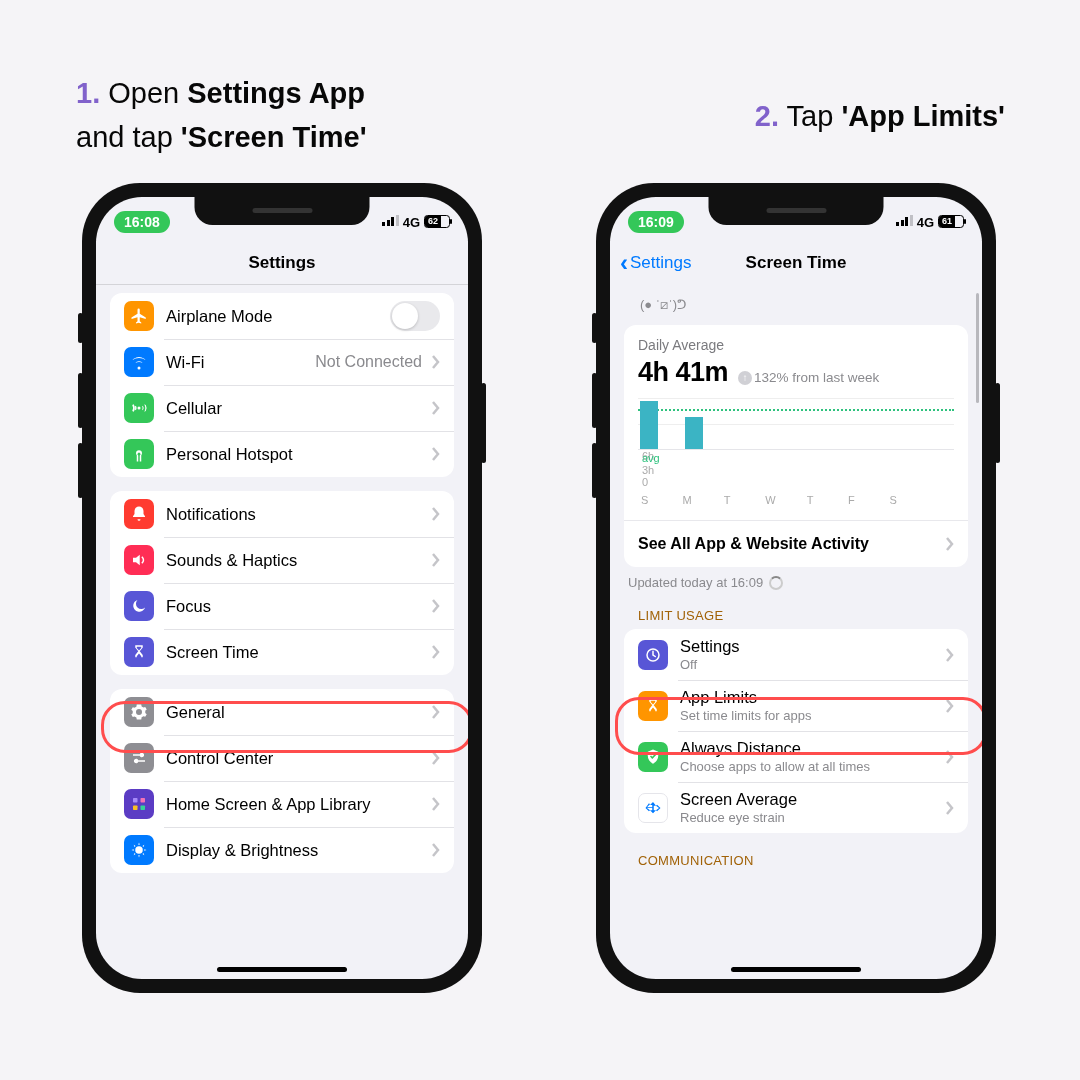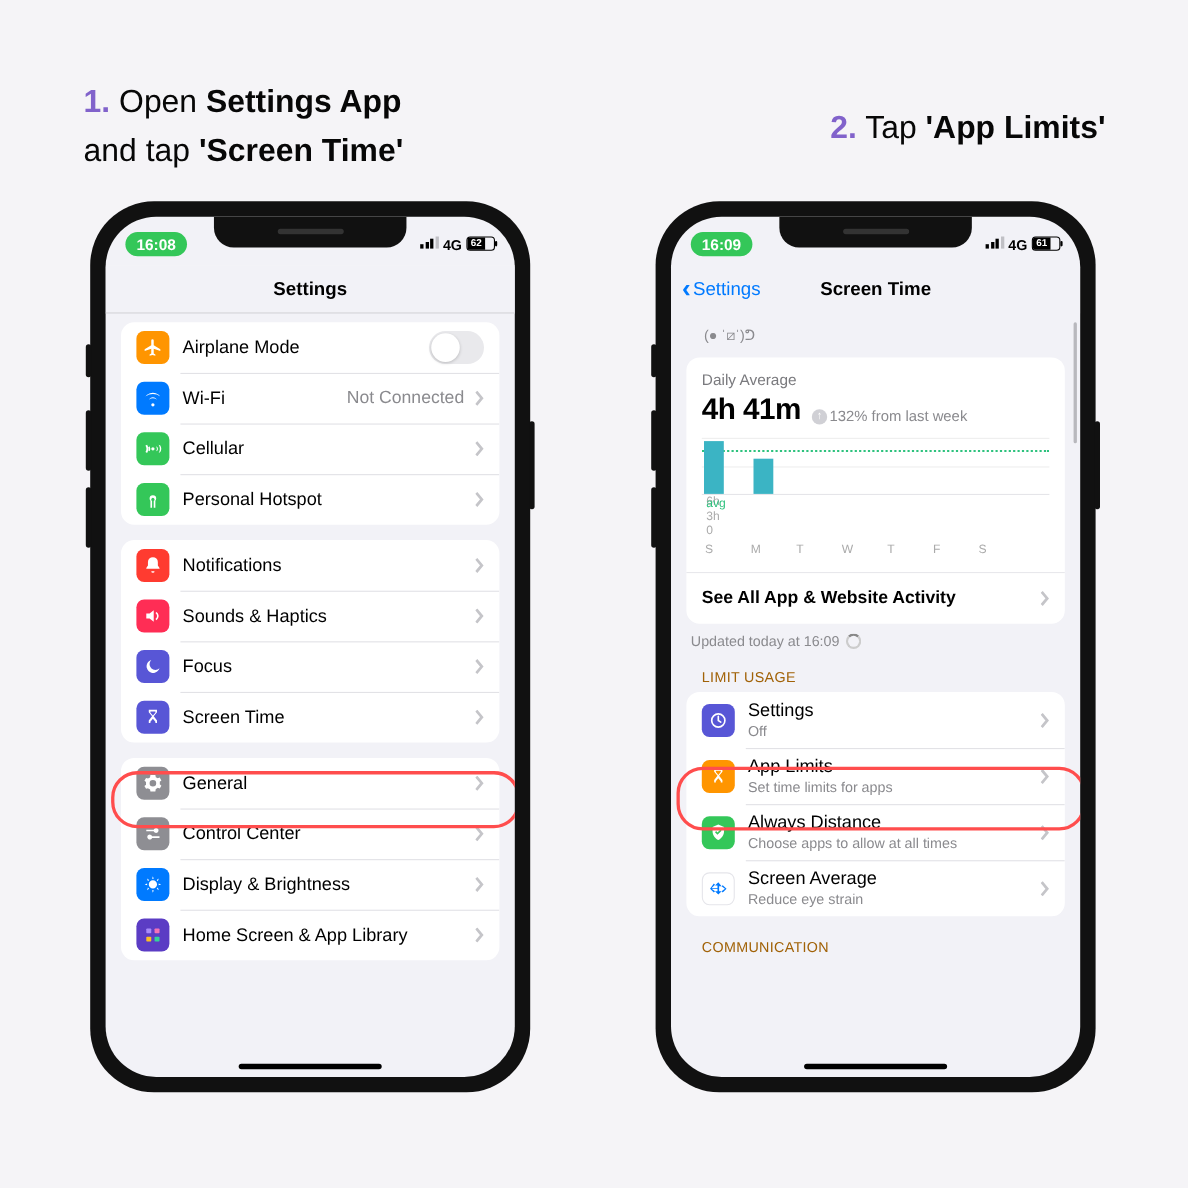--- a/index.html
+++ b/index.html
@@ -366,41 +366,41 @@
                 <path d="M4 7h9a3 3 0 1 1 0 2H4V7zm16 8H11a3 3 0 1 0 0 2h9v-2z"></path>
               </svg>
           </div>
           <span class="cell-label">Control Center</span>
           <span class="cell-value"></span>
           <svg class="chevron-icon" viewBox="0 0 8 14">
               <path d="M1 1l5 6-5 6"></path>
             </svg>
         </div>
         <div class="cell">
-          <div class="app-icon" style="background:#007aff">
-            <svg viewBox="0 0 24 24">
-                <path d="M12 7a5 5 0 1 0 0 10 5 5 0 0 0 0-10zm0-5 1 3h-2l1-3zm0 20-1-3h2l-1 3zM2 12l3-1v2l-3-1zm20 0-3 1v-2l3 1zM4.9 4.9l2.5 1.8-1.4 1.4L4.9 4.9zm14.2 14.2-2.5-1.8 1.4-1.4 1.1 3.2zM4.9 19.1l1.1-3.2 1.4 1.4-2.5 1.8zM19.1 4.9l-1.1 3.2-1.4-1.4 2.5-1.8z"></path>
-              </svg>
-          </div>
-          <span class="cell-label">Display &amp; Brightness</span>
-          <span class="cell-value"></span>
-          <svg class="chevron-icon" viewBox="0 0 8 14">
-              <path d="M1 1l5 6-5 6"></path>
-            </svg>
-        </div>
-        <div class="cell">
           <div class="app-icon" style="background:#5b3cc4">
             <svg viewBox="0 0 24 24">
                 <rect x="4" y="4" width="6" height="6" rx="1" fill="#a78bfa"></rect>
                 <rect x="14" y="4" width="6" height="6" rx="1" fill="#f472b6"></rect>
                 <rect x="4" y="14" width="6" height="6" rx="1" fill="#fbbf24"></rect>
                 <rect x="14" y="14" width="6" height="6" rx="1" fill="#34d399"></rect>
               </svg>
           </div>
           <span class="cell-label">Home Screen &amp; App Library</span>
+          <span class="cell-value"></span>
+          <svg class="chevron-icon" viewBox="0 0 8 14">
+              <path d="M1 1l5 6-5 6"></path>
+            </svg>
+        </div>
+        <div class="cell">
+          <div class="app-icon" style="background:#007aff">
+            <svg viewBox="0 0 24 24">
+                <path d="M12 7a5 5 0 1 0 0 10 5 5 0 0 0 0-10zm0-5 1 3h-2l1-3zm0 20-1-3h2l-1 3zM2 12l3-1v2l-3-1zm20 0-3 1v-2l3 1zM4.9 4.9l2.5 1.8-1.4 1.4L4.9 4.9zm14.2 14.2-2.5-1.8 1.4-1.4 1.1 3.2zM4.9 19.1l1.1-3.2 1.4 1.4-2.5 1.8zM19.1 4.9l-1.1 3.2-1.4-1.4 2.5-1.8z"></path>
+              </svg>
+          </div>
+          <span class="cell-label">Display &amp; Brightness</span>
           <span class="cell-value"></span>
           <svg class="chevron-icon" viewBox="0 0 8 14">
               <path d="M1 1l5 6-5 6"></path>
             </svg>
         </div>
       </div>
 
     </div>
     <div class="home-indicator"></div>
     <div class="highlight" style="left:5px; right:-5px; top:504px; height:52px;"></div>

